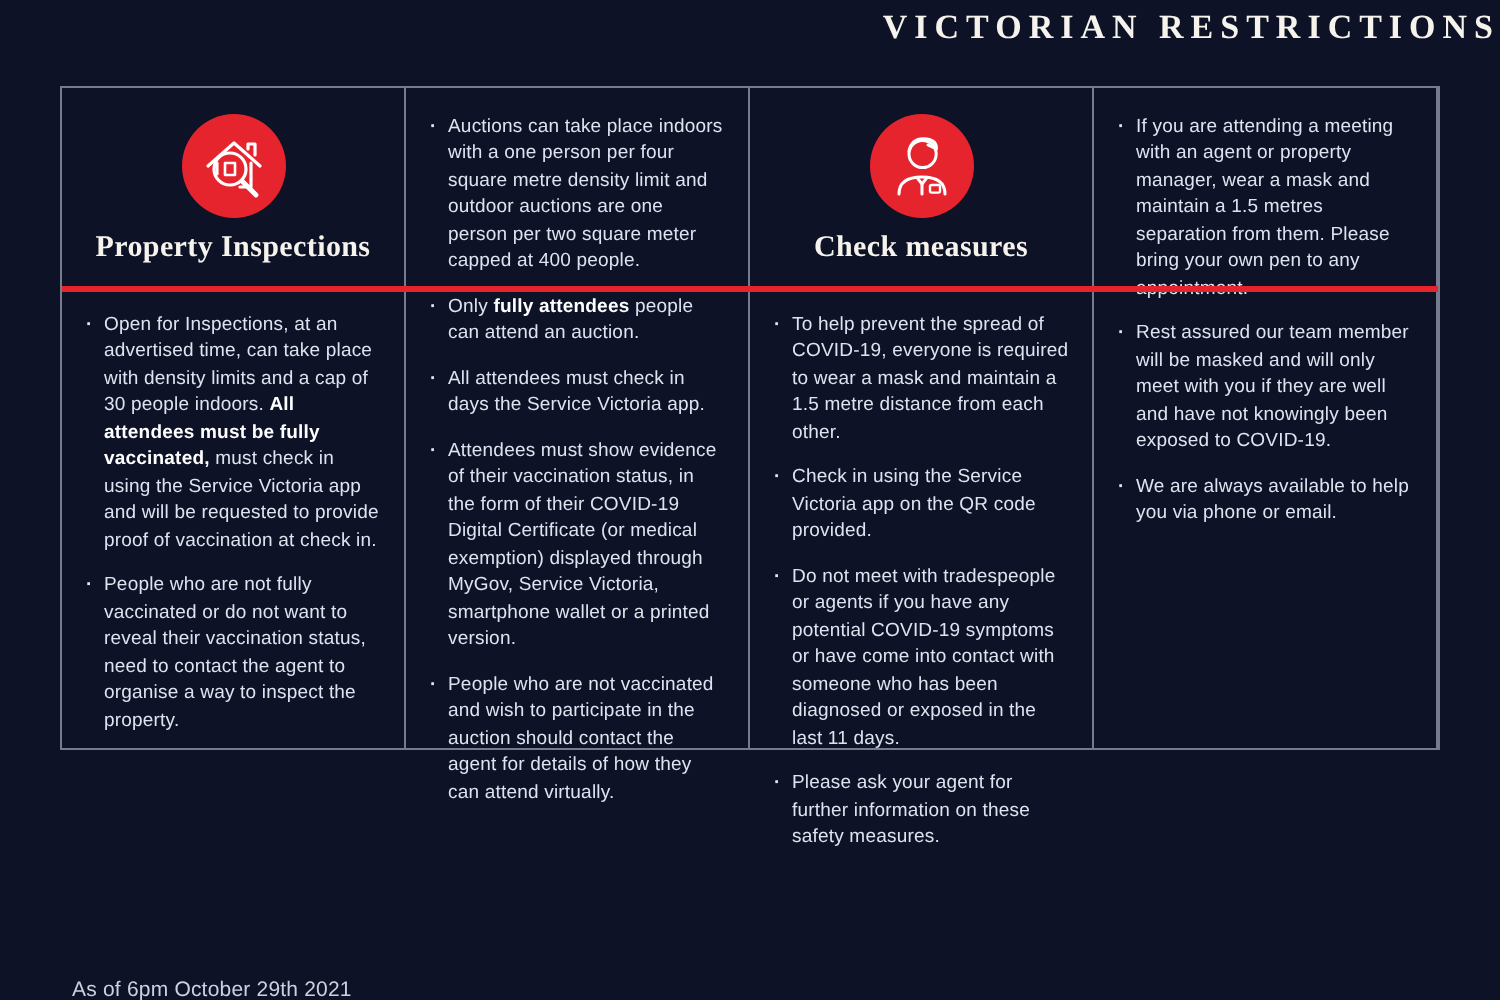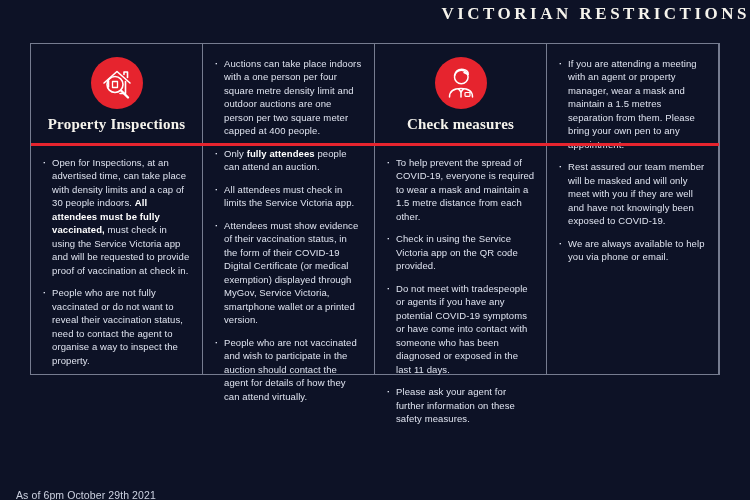--- a/index.html
+++ b/index.html
@@ -90,21 +90,21 @@
     color:var(--body-text);
     font-weight:700;
     line-height:1.42;
   }
   .bullet strong{
     color:var(--bold-text);
     font-weight:700;
   }
   .footer{
     position:absolute;
-    left:16px; right:30px; top:489px;
+    left:36px; right:30px; top:489px;
     display:flex;
     justify-content:space-between;
     color:var(--footer-text);
     font-size:10.5px;
     letter-spacing:0.1px;
   }
 </style>
 </head>
 <body>
 
@@ -144,21 +144,21 @@
         <div class="bullet">
           <span class="dot">·</span>
           <span class="bullet-text"><span>Auctions can take place indoors with a one person per four square metre density limit and outdoor auctions are one person per two square meter capped at 400 people.</span></span>
         </div>
         <div class="bullet">
           <span class="dot">·</span>
           <span class="bullet-text"><span>Only </span><strong>fully attendees</strong><span> people can attend an auction.</span></span>
         </div>
         <div class="bullet">
           <span class="dot">·</span>
-          <span class="bullet-text"><span>All attendees must check in limits the Service Victoria app.</span></span>
+          <span class="bullet-text"><span>All attendees must check in days the Service Victoria app.</span></span>
         </div>
         <div class="bullet">
           <span class="dot">·</span>
           <span class="bullet-text"><span>Attendees must show evidence of their vaccination status, in the form of their COVID-19 Digital Certificate (or medical exemption) displayed through MyGov, Service Victoria, smartphone wallet or a printed version.</span></span>
         </div>
         <div class="bullet">
           <span class="dot">·</span>
           <span class="bullet-text"><span>People who are not vaccinated and wish to participate in the auction should contact the agent for details of how they can attend virtually.</span></span>
         </div>
       </div>

